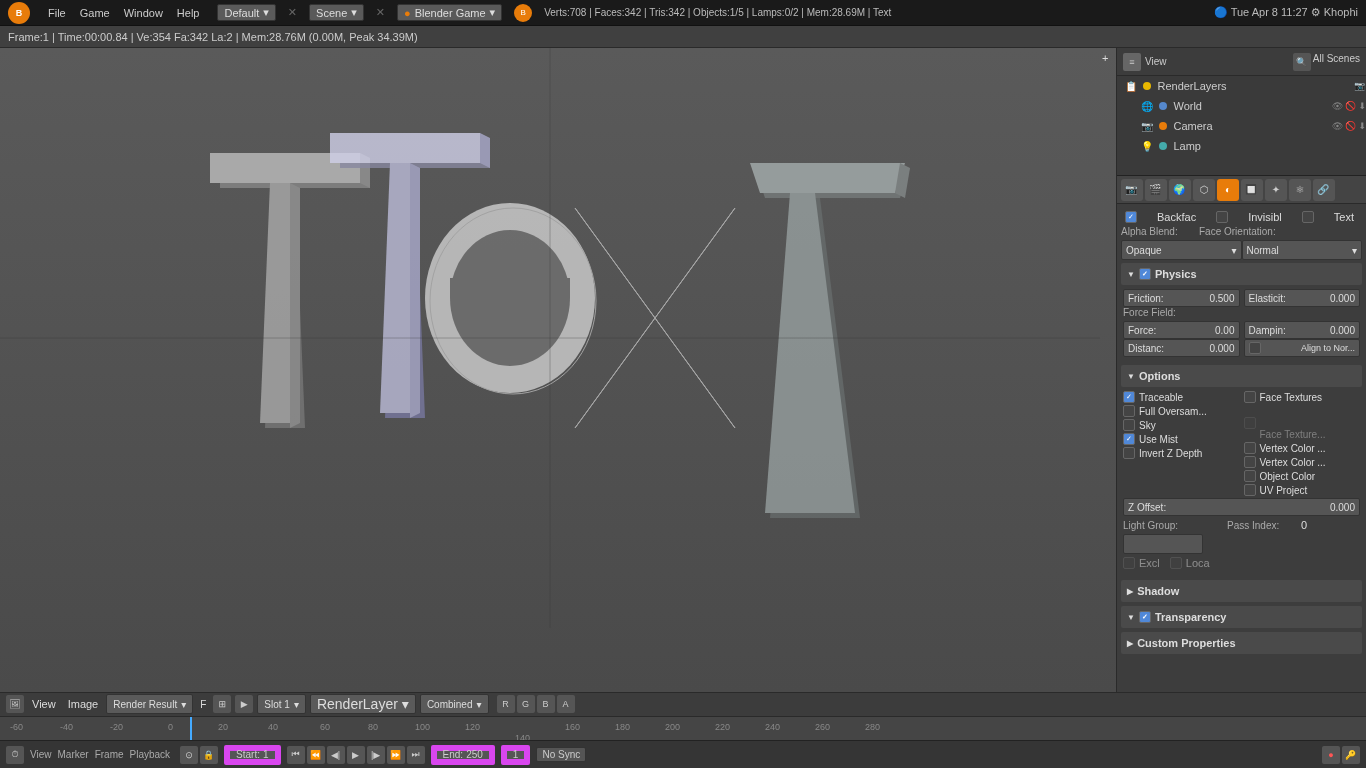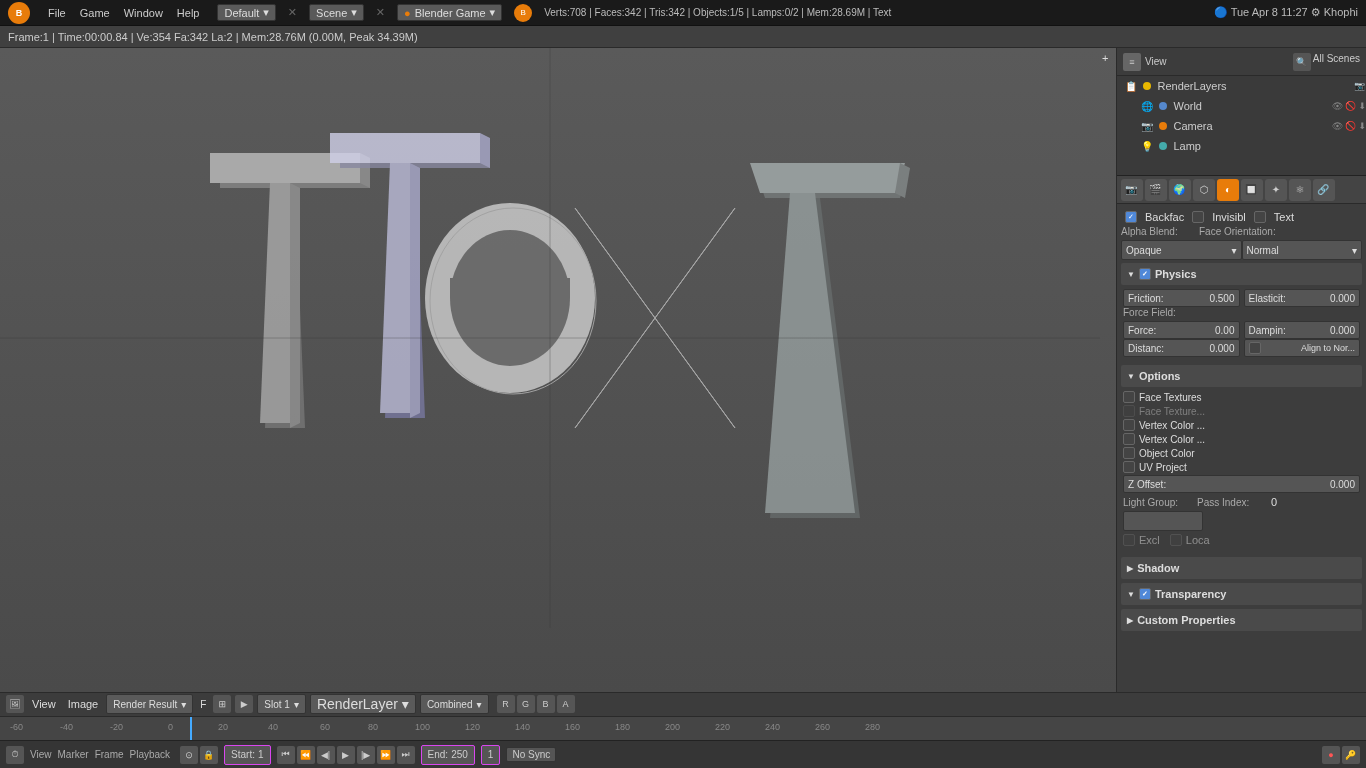--- a/index.html
+++ b/index.html
@@ -300,21 +300,21 @@
       padding: 0 6px;
       gap: 6px;
       border-top: 1px solid #222;
       font-size: 10px;
       color: #aaa;
     }
     .status-btn {
       height: 20px;
       padding: 0 6px;
       background: #555;
-      border: 1px solid #d946ef;
+      border: 6px solid #d946ef;
       border-radius: 2px;
       display: flex; align-items: center; gap: 3px;
       cursor: pointer; font-size: 10px; color: #ccc;
     }
     .nosync-btn {
       background: #555;
       border: 1px solid #333;
       border-radius: 2px;
       padding: 1px 5px;
       cursor: pointer;
@@ -322,21 +322,21 @@
       color: #ccc;
     }
 
     
     ::-webkit-scrollbar { width: 6px; height: 6px; }
     ::-webkit-scrollbar-track { background: #333; }
     ::-webkit-scrollbar-thumb { background: #666; border-radius: 3px; }
 
     
     .top-check-row {
-      display: flex; align-items: center; gap: 8px;
+      display: flex; align-items: center; gap: 20px;
       padding: 3px 4px;
     }
 
     .alpha-row {
       display: flex; align-items: center; gap: 4px; margin-top: 3px;
     }
     .alpha-slider-track {
       flex: 1; height: 14px;
       background: linear-gradient(to right, #333, #aaa);
       border-radius: 2px;
@@ -588,26 +588,48 @@
 
       <div class="section">
         <div class="section-header">
           <span class="arrow">▼</span>
           <span>Options</span>
         </div>
         <div class="section-body">
           <div class="two-col-check">
             <div>
               <div class="checkbox-row">
+                <div class="cb checked"></div>
+                <span>Traceable</span>
+              </div>
+              <div class="checkbox-row">
+                <div class="cb"></div>
+                <span>Full Oversam...</span>
+              </div>
+              <div class="checkbox-row">
+                <div class="cb"></div>
+                <span>Sky</span>
+              </div>
+              <div class="checkbox-row">
+                <div class="cb checked"></div>
+                <span>Use Mist</span>
+              </div>
+              <div class="checkbox-row">
+                <div class="cb"></div>
+                <span>Invert Z Depth</span>
+              </div>
+            </div>
+            <div>
+              <div class="checkbox-row">
                 <div class="cb"></div>
                 <span>Face Textures</span>
               </div>
               <div class="checkbox-row">
                 <div class="cb" style="opacity:0.4;"></div>
-                <span style="opacity:0.4;">Face Texture...</span>
+                <span style="opacity:0.4;margin-top:24px;">Face Texture...</span>
               </div>
               <div class="checkbox-row">
                 <div class="cb"></div>
                 <span>Vertex Color ...</span>
               </div>
               <div class="checkbox-row">
                 <div class="cb"></div>
                 <span>Vertex Color ...</span>
               </div>
               <div class="checkbox-row">
@@ -621,21 +643,21 @@
             </div>
           </div>
 
           <div class="prop-field" style="margin-bottom:3px;">
             <span>Z Offset:</span>
             <span>0.000</span>
           </div>
 
           <div class="prop-row">
             <span class="prop-label">Light Group:</span>
-            <span class="prop-label" style="">Pass Index:</span>
+            <span class="prop-label" style="margin-left:30px;">Pass Index:</span>
             <span>0</span>
           </div>
           <div class="prop-field" style="height:20px;width:80px;margin-bottom:3px;"></div>
 
           <div class="prop-row">
             <div class="cb" style="opacity:0.5;"></div>
             <span style="opacity:0.5;">Excl</span>
             <div class="cb" style="opacity:0.5;margin-left:6px;"></div>
             <span style="opacity:0.5;">Loca</span>
           </div>
@@ -709,21 +731,21 @@
       <span style="position:absolute;left:10px;top:5px;font-size:9px;color:#888;">-60</span>
       <span style="position:absolute;left:60px;top:5px;font-size:9px;color:#888;">-40</span>
       <span style="position:absolute;left:110px;top:5px;font-size:9px;color:#888;">-20</span>
       <span style="position:absolute;left:168px;top:5px;font-size:9px;color:#888;">0</span>
       <span style="position:absolute;left:218px;top:5px;font-size:9px;color:#888;">20</span>
       <span style="position:absolute;left:268px;top:5px;font-size:9px;color:#888;">40</span>
       <span style="position:absolute;left:320px;top:5px;font-size:9px;color:#888;">60</span>
       <span style="position:absolute;left:368px;top:5px;font-size:9px;color:#888;">80</span>
       <span style="position:absolute;left:415px;top:5px;font-size:9px;color:#888;">100</span>
       <span style="position:absolute;left:465px;top:5px;font-size:9px;color:#888;">120</span>
-      <span style="position:absolute;left:515px;top:5px;font-size:9px;color:#888;">140</span>
+      <span style="position:absolute;left:515px;top:16px;font-size:9px;color:#888;">140</span>
       <span style="position:absolute;left:565px;top:5px;font-size:9px;color:#888;">160</span>
       <span style="position:absolute;left:615px;top:5px;font-size:9px;color:#888;">180</span>
       <span style="position:absolute;left:665px;top:5px;font-size:9px;color:#888;">200</span>
       <span style="position:absolute;left:715px;top:5px;font-size:9px;color:#888;">220</span>
       <span style="position:absolute;left:765px;top:5px;font-size:9px;color:#888;">240</span>
       <span style="position:absolute;left:815px;top:5px;font-size:9px;color:#888;">260</span>
       <span style="position:absolute;left:865px;top:5px;font-size:9px;color:#888;">280</span>
     </div>
   </div>
 </div>

